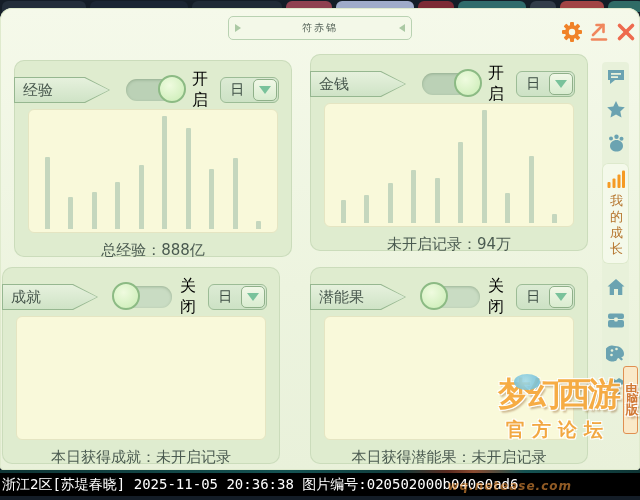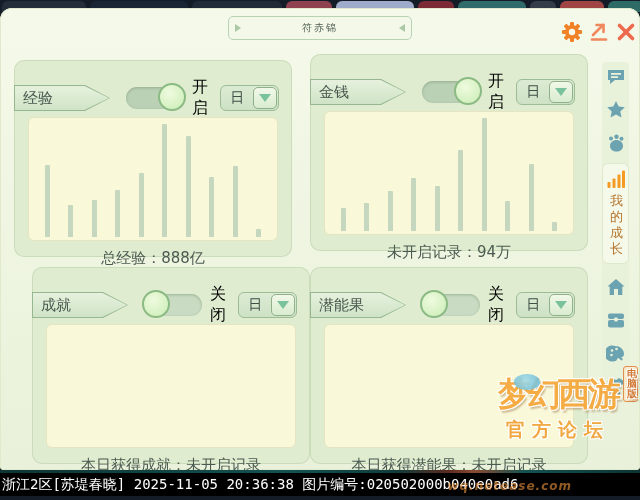--- a/index.html
+++ b/index.html
@@ -25,24 +25,24 @@
   .chev.l{border-right:6px solid #abc9a4;}
 
   .win-controls{position:absolute;top:13px;right:3px;display:flex;align-items:center;gap:5px;}
   .ctrl{width:22px;height:22px;display:flex;align-items:center;justify-content:center;cursor:pointer;}
 
   
   .panel{position:absolute;width:278px;height:197px;background:#dfeccf;border-radius:10px;
     box-shadow:inset 0 0 0 1px rgba(150,180,135,.28);}
   #panel-0{left:14px;top:52px;}
   #panel-1{left:310px;top:46px;}
-  #panel-2{left:32px;top:259px;}
+  #panel-2{left:2px;top:259px;}
   #panel-3{left:310px;top:259px;}
 
-  .panel-header{height:28px;margin-top:24px;display:flex;align-items:center;}
+  .panel-header{height:28px;margin-top:16px;display:flex;align-items:center;}
   .tag{position:relative;height:26px;width:96px;flex:0 0 auto;}
   .tag-outer{position:absolute;inset:0;background:#96b790;clip-path:polygon(0 0,74% 0,100% 50%,74% 100%,0 100%);}
   .tag-inner{position:absolute;inset:1px;background:linear-gradient(180deg,#e6f1dd,#cfe3c6);
     clip-path:polygon(0 0,74% 0,100% 50%,74% 100%,0 100%);
     display:flex;align-items:center;padding-left:8px;box-sizing:border-box;font-size:15px;color:#46564c;}
   .toggle{position:relative;width:58px;height:22px;border-radius:12px;margin-left:16px;background:#bbd1b6;
     box-shadow:inset 0 1px 3px rgba(90,120,85,.4);flex:0 0 auto;cursor:pointer;}
   .toggle.off{background:#c9dcc3;}
   .knob{position:absolute;top:-4px;width:28px;height:28px;border-radius:50%;
     background:radial-gradient(circle at 40% 35%,#effbdf,#c9ecb4);border:2px solid #8cba84;box-sizing:border-box;}
@@ -69,22 +69,22 @@
   .active-item{width:27px;background:#f4f9ea;border-radius:6px;padding:6px 0 7px;display:flex;flex-direction:column;
     align-items:center;margin-top:10px;box-shadow:inset 0 0 0 1px #dde9cc;cursor:pointer;}
   .active-label{margin-top:4px;font-size:13px;color:#b5742c;width:15px;line-height:16px;text-align:right;word-break:break-all;}
 
   
   .logo{position:absolute;right:4px;bottom:27px;width:156px;text-align:center;pointer-events:none;opacity:.95;}
   .logo-main{position:relative;font-size:33px;font-weight:bold;color:#f6a83c;letter-spacing:-3px;
     text-shadow:-1px -1px 0 #fff,1px -1px 0 #fff,-1px 1px 0 #fff,1px 1px 0 #fff,2px 3px 2px rgba(120,60,0,.35);}
   .logo-cloud{position:absolute;left:34px;top:2px;width:26px;height:16px;border-radius:50%;
     background:radial-gradient(circle at 45% 40%,#9fd9e8,#5db4d4);opacity:.9;}
-  .logo-badge{position:absolute;right:-2px;top:-6px;font-size:10px;color:#d0722c;border:1px solid #e08a4a;
-    background:#fbe9c8;border-radius:3px;padding:2px 1px;width:11px;line-height:10px;word-break:break-all;}
+  .logo-badge{position:absolute;right:-2px;top:-6px;font-size:13px;color:#d0722c;border:1px solid #e08a4a;
+    background:#fbe9c8;border-radius:3px;padding:18px 1px;width:11px;line-height:10px;word-break:break-all;}
   .logo-sub{margin-top:0;font-size:19px;font-weight:bold;color:#f2a43a;letter-spacing:7px;
     text-shadow:-1px -1px 0 #fff,1px -1px 0 #fff,-1px 1px 0 #fff,1px 1px 0 #fff;}
 
   
   .edge-strip{position:absolute;bottom:23px;left:0;width:640px;height:7px;
     background:linear-gradient(90deg,#0e3434 0%,#155252 45%,#103c3c 62%,#5a2a20 70%,#8a4a30 74%,#155252 82%,#0e3434 100%);}
   .status-bar{position:absolute;bottom:4px;left:0;width:640px;height:23px;background:#000;color:#fff;
     font-family:"DejaVu Sans Mono","Liberation Mono",monospace;font-size:14px;line-height:23px;
     padding-left:2px;box-sizing:border-box;white-space:nowrap;}
   .net-watermark{position:absolute;right:68px;bottom:7px;font-size:12px;font-style:italic;font-weight:bold;

